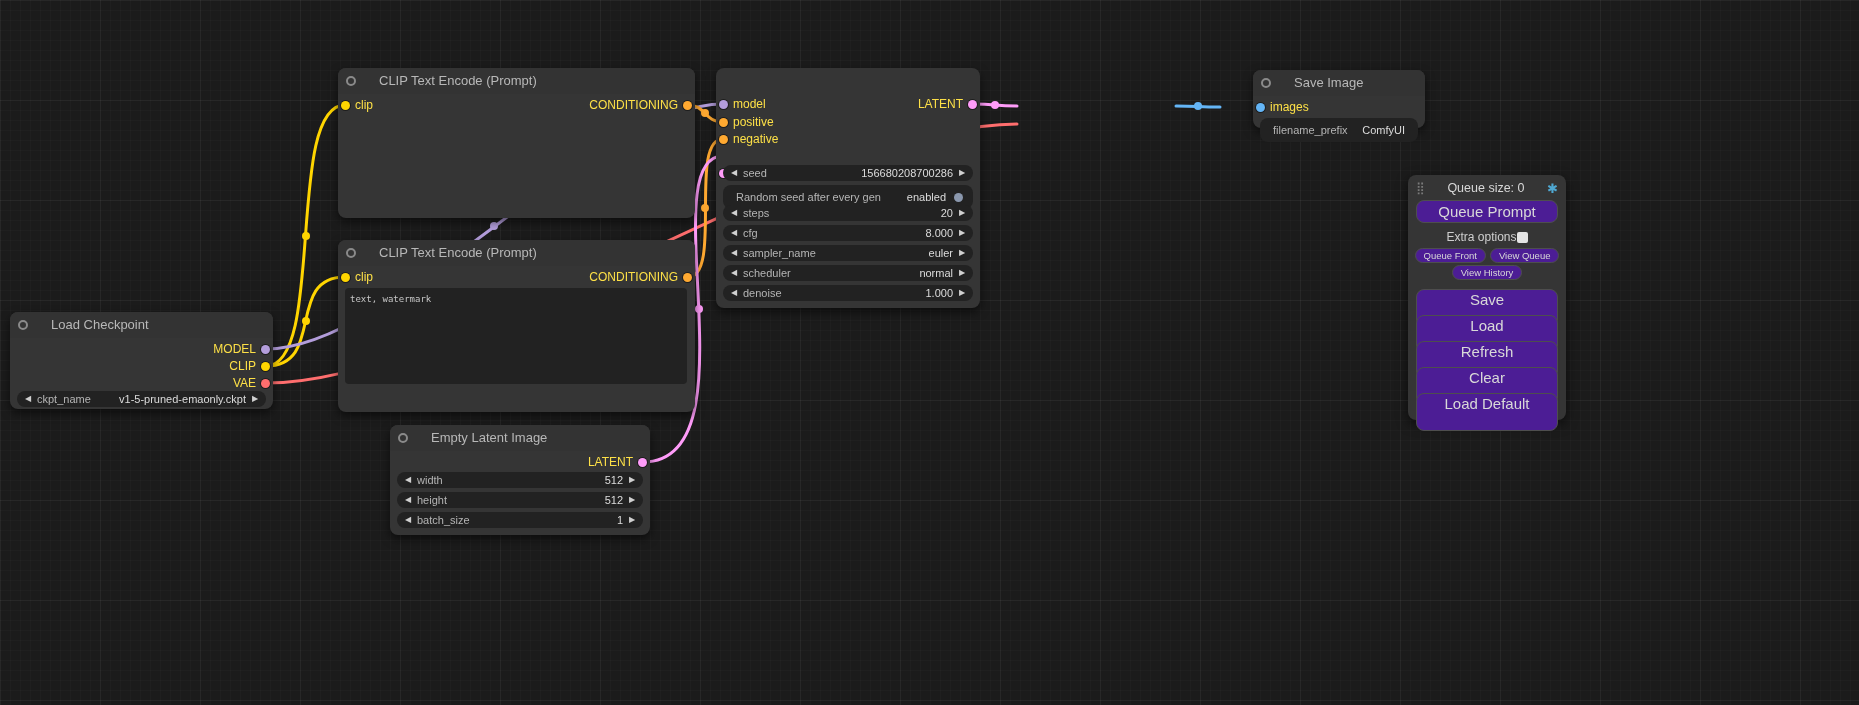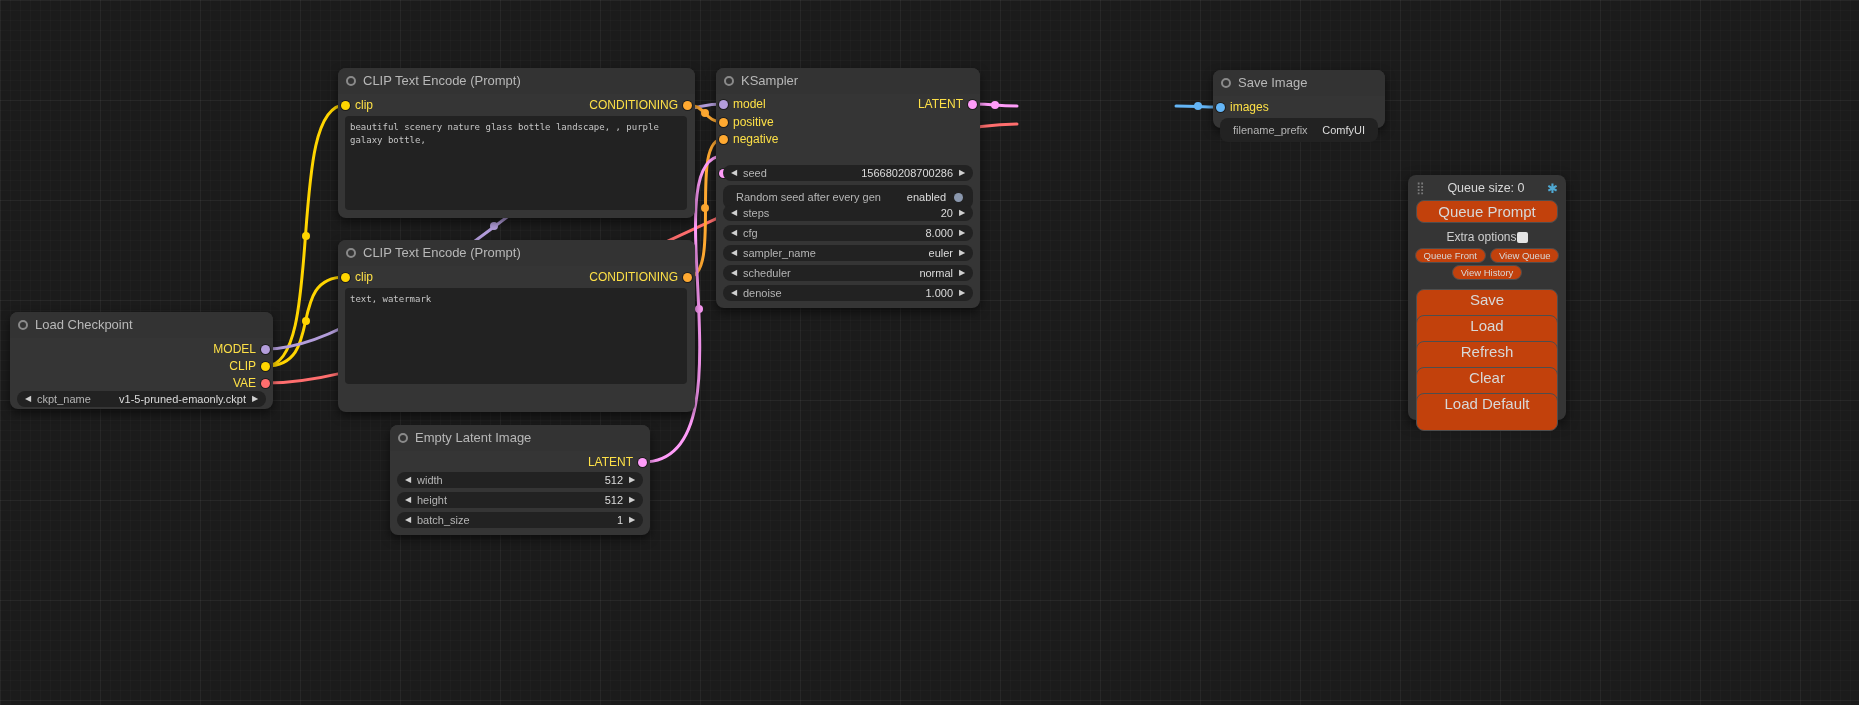--- a/index.html
+++ b/index.html
@@ -10,21 +10,21 @@
       linear-gradient(rgba(255,255,255,0.035) 1px,transparent 1px),
       linear-gradient(90deg,rgba(255,255,255,0.035) 1px,transparent 1px),
       linear-gradient(rgba(255,255,255,0.018) 1px,transparent 1px),
       linear-gradient(90deg,rgba(255,255,255,0.018) 1px,transparent 1px);
     background-size:100px 100px,100px 100px,10px 10px,10px 10px;}
   #wires{position:absolute;left:0;top:0;z-index:1}
   #wires path{fill:none;stroke-width:3;stroke-linecap:round}
   .node{position:absolute;z-index:2;background:#353535;border-radius:8px;
     box-shadow:0 4px 10px rgba(0,0,0,.55)}
   .node-title{height:26px;line-height:26px;background:#333333;border-radius:8px 8px 0 0;
-    color:#b8b8b8;font-size:13px;padding-left:25px;position:relative;white-space:nowrap;overflow:hidden}
+    color:#b8b8b8;font-size:13px;padding-left:41px;position:relative;white-space:nowrap;overflow:hidden}
   .status-dot{position:absolute;left:8px;top:8px;width:10px;height:10px;border-radius:50%;
     border:2px solid #8a8a8a;background:transparent}
   .slot{position:absolute;height:17px;line-height:17px;font-size:12px;color:#fde047;white-space:nowrap}
   .slot.in{left:0;padding-left:17px}
   .slot.out{right:0;padding-right:17px}
   .slot .dot{position:absolute;top:4px;width:9px;height:9px;border-radius:50%;
     box-shadow:0 0 0 1px rgba(0,0,0,.45)}
   .slot.in .dot{left:3px}
   .slot.out .dot{right:3px}
   .c-model{background:#B39DDB}.c-clip{background:#FFD500}.c-vae{background:#FF6E6E}
@@ -37,21 +37,21 @@
   .widget.no-arrows{padding:12px 10px}
   .toggle-dot{width:9px;height:9px;border-radius:50%;background:#8a97ad;margin-left:5px;flex:none}
   .prompt-text{position:absolute;left:7px;right:8px;background:#222222;border-radius:4px;color:#c6c6c6;
     font-family:"DejaVu Sans Mono",monospace;font-size:9px;line-height:13px;padding:5px;white-space:pre-wrap;overflow:hidden}
   #queue-panel{position:absolute;z-index:3;left:1408px;top:175px;width:158px;height:245px;
     background:#353535;border-radius:8px;box-shadow:0 4px 12px rgba(0,0,0,.6);color:#ddd}
   .qp-header{position:absolute;top:4px;left:0;right:0;height:18px;display:flex;align-items:center;padding:0 8px}
   .qp-handle{color:#7a7a7a;font-size:12px;cursor:move;flex:none}
   .qp-size{flex:1;text-align:center;font-size:12.5px;color:#d8d8d8}
   .qp-gear{font-size:13px;color:#4fa8d2;cursor:pointer;flex:none}
-  .btn{background:#c2410c;border:1px solid #4e4e4e;border-radius:8px;color:#d8d8d8;text-align:center;cursor:pointer}
+  .btn{background:#4c1d95;border:1px solid #4e4e4e;border-radius:8px;color:#d8d8d8;text-align:center;cursor:pointer}
   .btn.big{position:absolute;left:8px;right:8px;height:38px;line-height:20px;font-size:15px}
   #btn-queue-prompt{top:25px;height:23px;line-height:21px}
   #btn-save{top:114px}#btn-load{top:140px}#btn-refresh{top:166px}#btn-clear{top:192px}#btn-load-default{top:218px}
   .qp-extra{position:absolute;top:55px;left:0;right:0;height:14px;display:flex;align-items:center;
     justify-content:center;font-size:12px;color:#cfcfcf}
   .qp-checkbox{width:11px;height:11px;background:#e4e4e4;border-radius:2px;cursor:pointer}
   .qp-small-row{position:absolute;top:73px;left:0;right:0;display:flex;justify-content:center;gap:4px}
   .qp-history{position:absolute;top:90px;left:0;right:0;display:flex;justify-content:center}
   .btn.small{font-size:9.5px;line-height:11px;padding:1px 8px;border-radius:8px}
 </style>
@@ -112,21 +112,20 @@
       <span>CLIP Text Encode (Prompt)</span>
     </div>
     <div class="slot in" style="top:29px">
       <span class="dot c-clip"></span>
       <span>clip</span>
     </div>
     <div class="slot out" style="top:29px">
       <span>CONDITIONING</span>
       <span class="dot c-cond"></span>
     </div>
-    <div class="prompt-text" style="top:48px;height:94px">beautiful scenery nature glass bottle landscape, , purple galaxy bottle,</div>
   </div>
 
   <div class="node" style="left:338px;top:240px;width:357px;height:172px">
     <div class="node-title">
       <span class="status-dot"></span>
       <span>CLIP Text Encode (Prompt)</span>
     </div>
     <div class="slot in" style="top:29px">
       <span class="dot c-clip"></span>
       <span>clip</span>
@@ -161,24 +160,20 @@
     </div>
     <div class="widget" style="top:87px">
       <span class="arr">◀</span>
       <span class="wlabel">batch_size</span>
       <span class="wvalue">1</span>
       <span class="arr">▶</span>
     </div>
   </div>
 
   <div class="node" style="left:716px;top:68px;width:264px;height:240px">
-    <div class="node-title">
-      <span class="status-dot"></span>
-      <span>KSampler</span>
-    </div>
     <div class="slot in" style="top:28px">
       <span class="dot c-model"></span>
       <span>model</span>
     </div>
     <div class="slot out" style="top:28px">
       <span>LATENT</span>
       <span class="dot c-latent"></span>
     </div>
     <div class="slot in" style="top:46px">
       <span class="dot c-cond"></span>
@@ -229,21 +224,21 @@
     </div>
     <div class="widget" style="top:217px">
       <span class="arr">◀</span>
       <span class="wlabel">denoise</span>
       <span class="wvalue">1.000</span>
       <span class="arr">▶</span>
     </div>
   </div>
 
 
-  <div class="node" style="left:1213px;top:70px;width:172px;height:58px">
+  <div class="node" style="left:1253px;top:70px;width:172px;height:58px">
     <div class="node-title">
       <span class="status-dot"></span>
       <span>Save Image</span>
     </div>
     <div class="slot in" style="top:29px">
       <span class="dot c-image"></span>
       <span>images</span>
     </div>
     <div class="widget no-arrows" style="top:48px">
       <span class="wlabel">filename_prefix</span>

